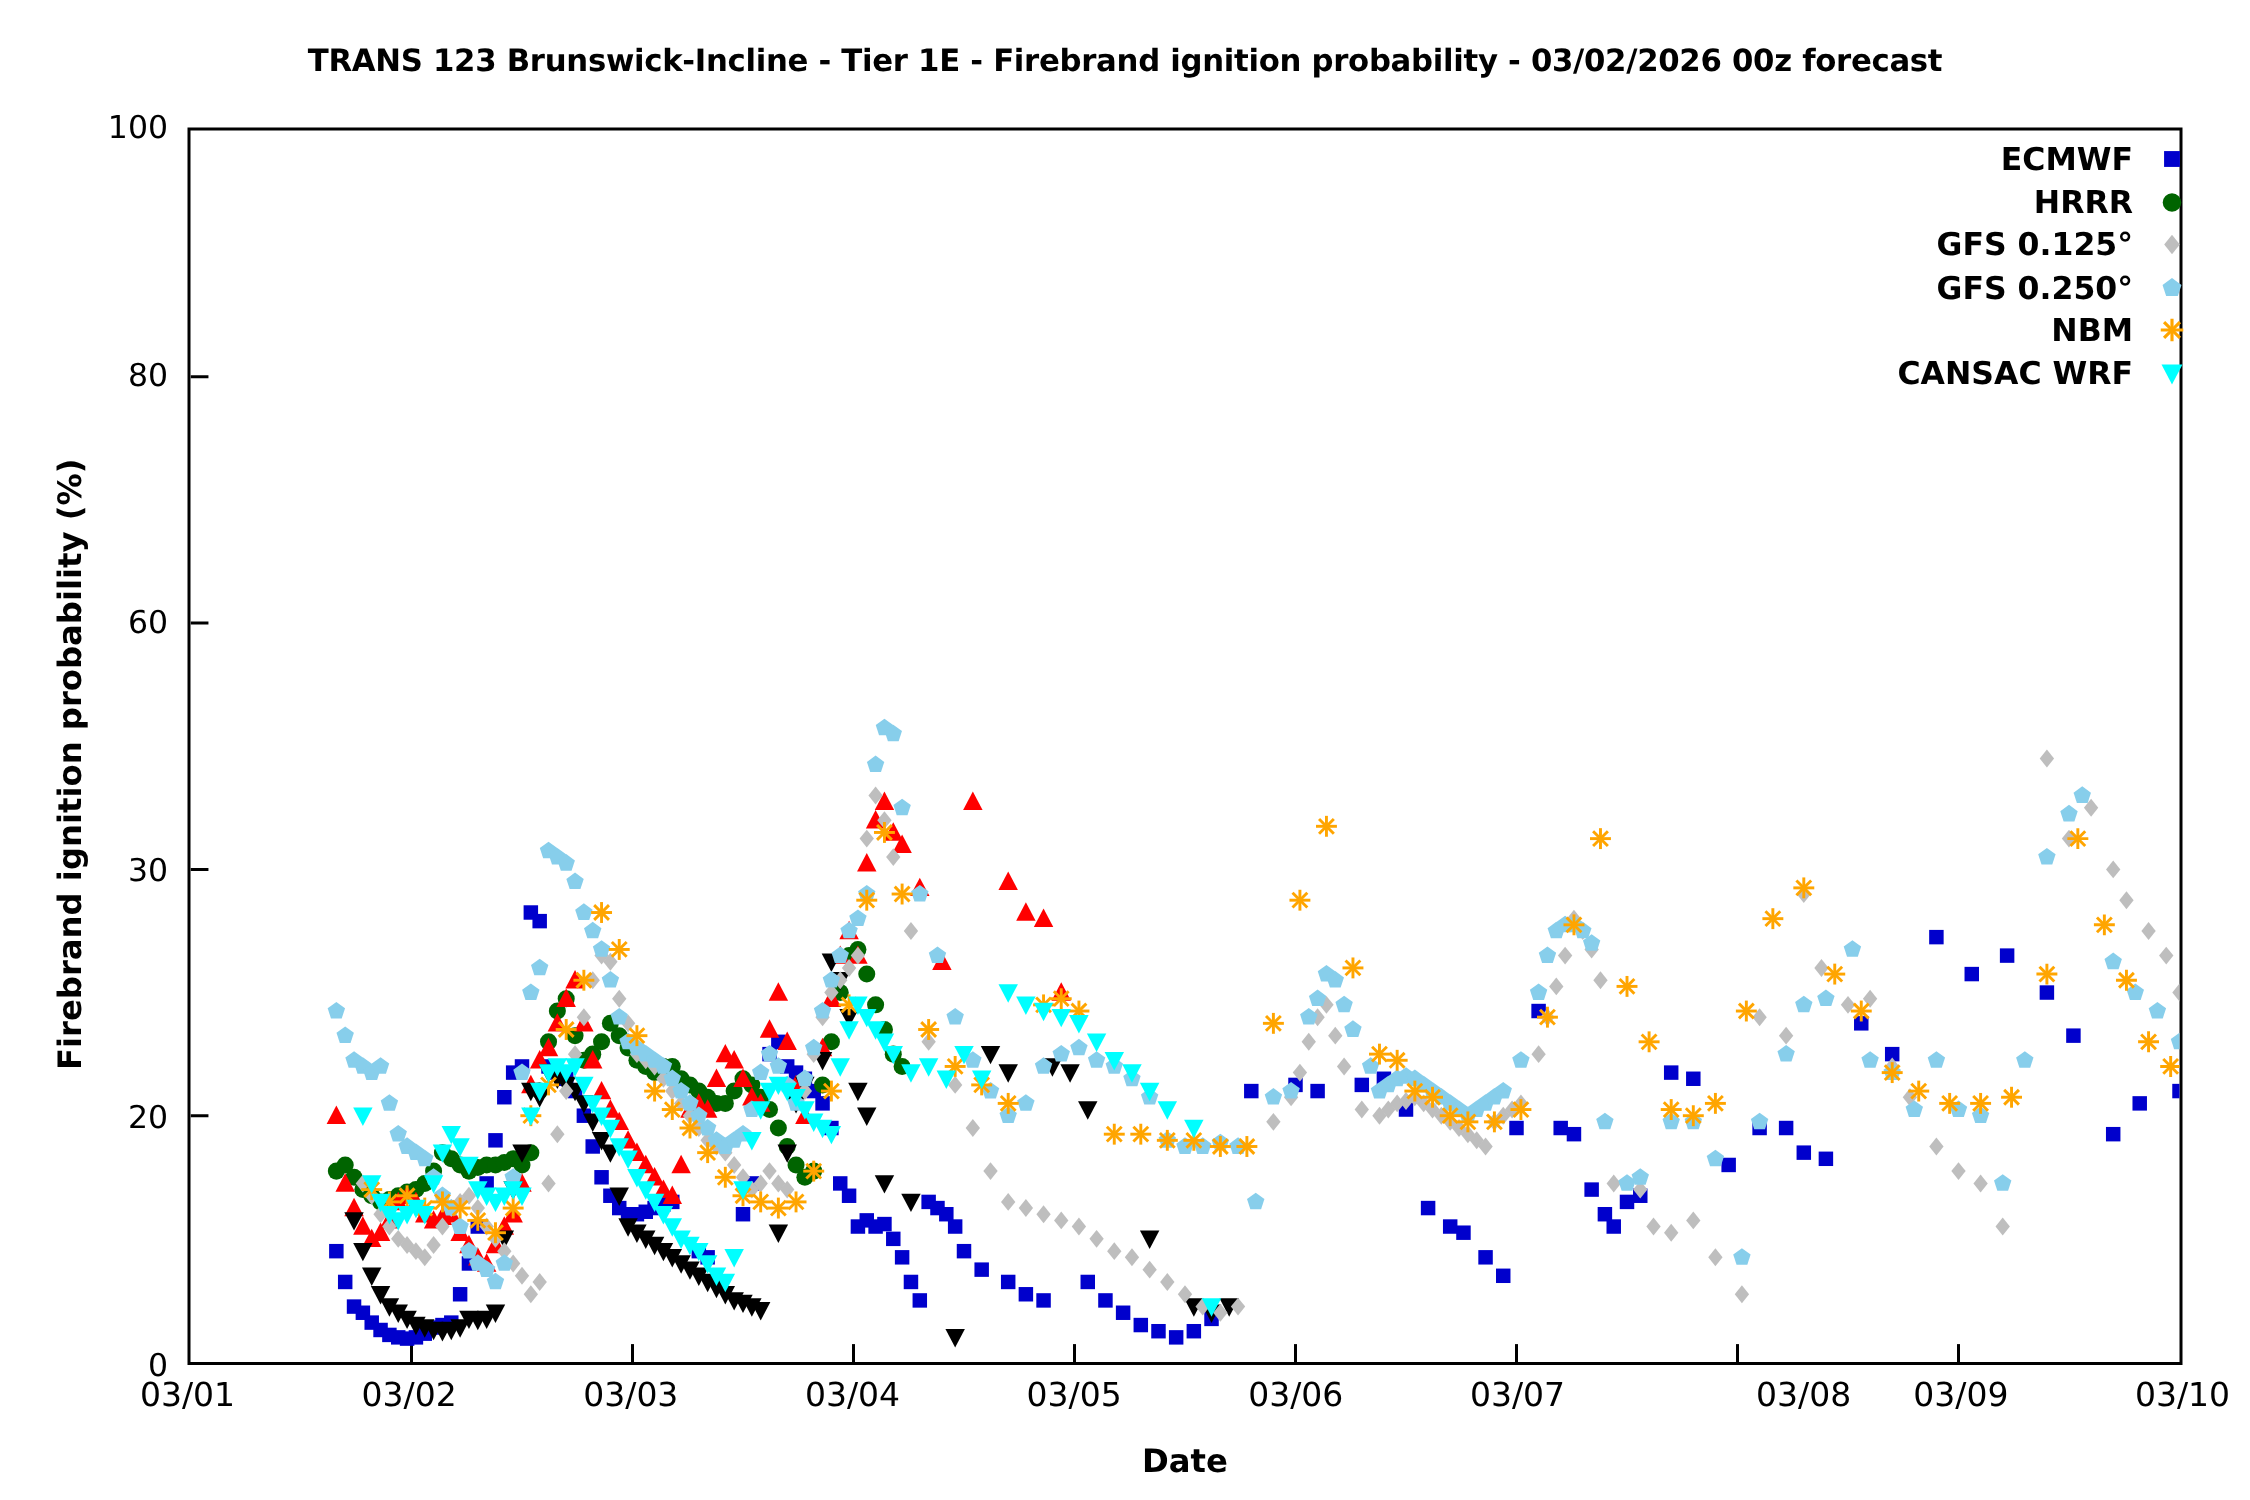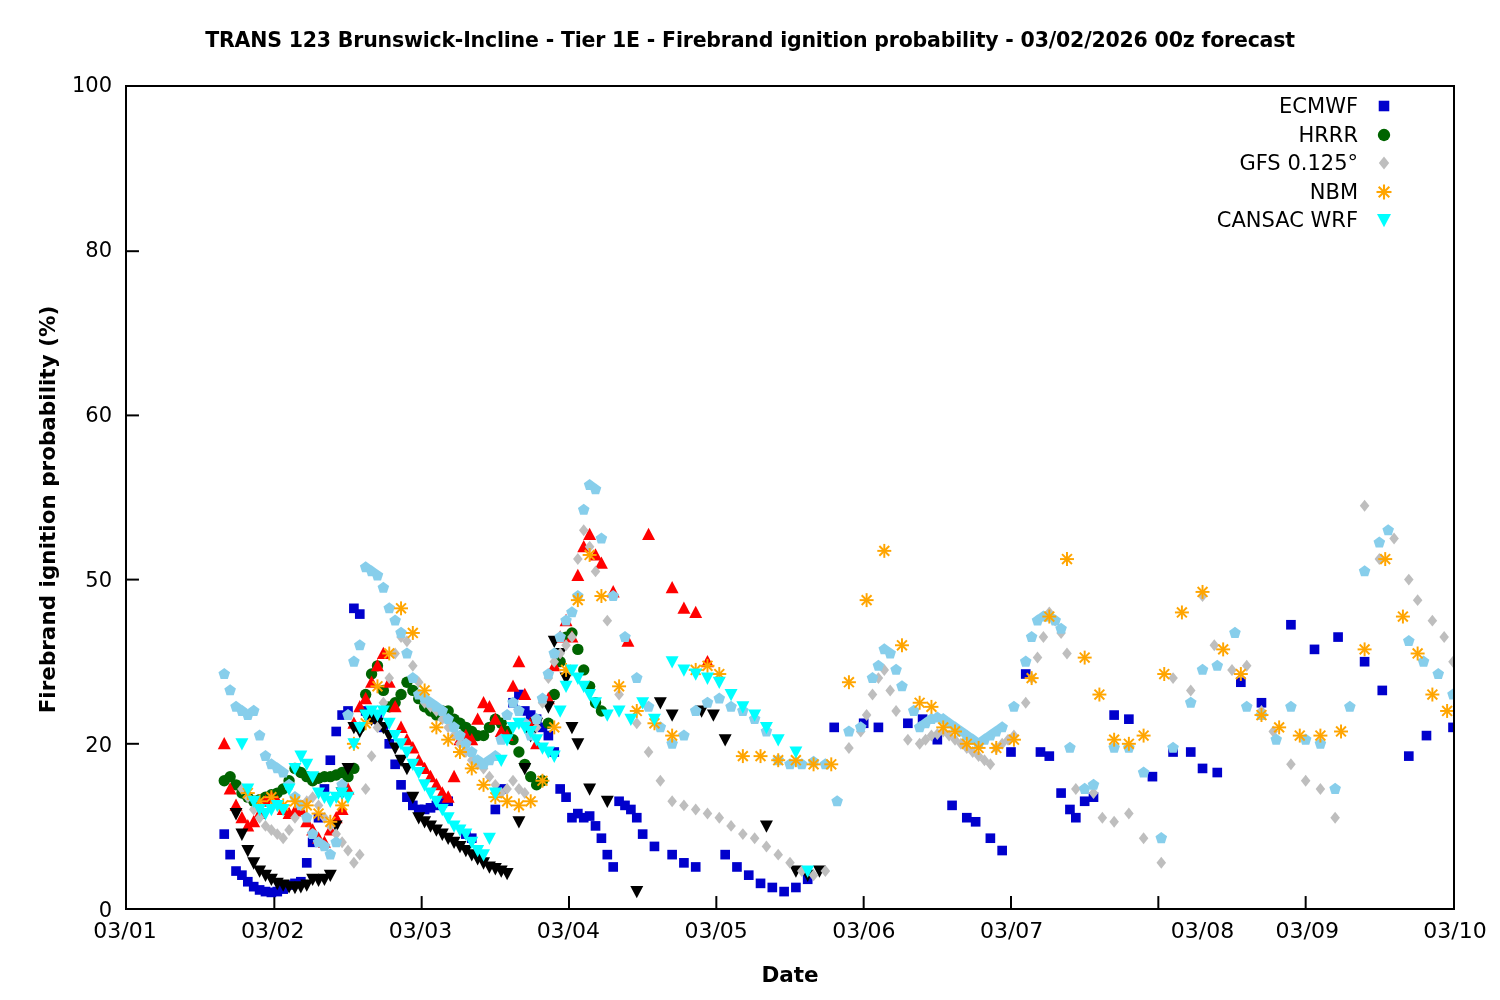--- a/index.html
+++ b/index.html
@@ -68,22 +68,23 @@
     position:absolute;
     left:125px;top:962px;width:1330px;
     text-align:center;
     font-family:"DejaVu Sans", sans-serif;
     font-weight:bold;
     font-size:21.5px;
     color:#000;
   }
   #legend{
     position:absolute;
-    left:1120px;top:92px;
+    left:1184px;top:92px;
     width:290px;
+    font-weight:bold;
   }
   .legend-row{
     display:flex;align-items:center;justify-content:flex-end;
     height:28.5px;
   }
   .legend-label{
     font-family:"DejaVu Sans", sans-serif;
     font-size:21px;
     color:#000;
     text-align:right;
@@ -1343,21 +1344,21 @@
           <polygon points="653.1777777777778,662.7 646.6777777777778,650.35 659.6777777777778,650.35" fill="#00ffff"></polygon>
           <polygon points="670.9111111111112,675.075 664.4111111111112,662.725 677.4111111111112,662.725" fill="#00ffff"></polygon>
           <polygon points="682.7333333333333,794.7 676.2333333333333,782.35 689.2333333333333,782.35" fill="#00ffff"></polygon>
         </g>
       </svg>
   </div>
 
   <div id="ytick-wrap">
       <div class="ytick-label" style="top: 910px;">0</div>
       <div class="ytick-label" style="top: 745px;">20</div>
-      <div class="ytick-label" style="top: 580px;">50</div>
+      <div class="ytick-label" style="top: 580px;">30</div>
       <div class="ytick-label" style="top: 415px;">60</div>
       <div class="ytick-label" style="top: 250px;">80</div>
       <div class="ytick-label" style="top: 85px;">100</div>
     </div>
   <div id="xtick-wrap">
       <div class="xtick-label" style="left: 125px;">03/01</div>
       <div class="xtick-label" style="left: 272.778px;">03/02</div>
       <div class="xtick-label" style="left: 420.556px;">03/03</div>
       <div class="xtick-label" style="left: 568.333px;">03/04</div>
       <div class="xtick-label" style="left: 716.111px;">03/05</div>
@@ -1387,20 +1388,28 @@
       </div>
       <div class="legend-row">
         <div class="legend-label">GFS 0.125°</div>
         <div class="legend-marker">
           <svg width="26" height="26" viewBox="0 0 26 26">
             <polygon points="13,6.5 18.2,13 13,19.5 7.8,13" fill="#bebebe"></polygon>
           </svg>
         </div>
       </div>
       <div class="legend-row">
+        <div class="legend-label">GFS 0.250°</div>
+        <div class="legend-marker">
+          <svg width="26" height="26" viewBox="0 0 26 26">
+            <polygon points="13.00,6.37 19.31,10.95 16.90,18.36 9.10,18.36 6.69,10.95" fill="#87ceeb"></polygon>
+          </svg>
+        </div>
+      </div>
+      <div class="legend-row">
         <div class="legend-label">NBM</div>
         <div class="legend-marker">
           <svg width="26" height="26" viewBox="0 0 26 26">
             <g>
               <line x1="5.50" y1="13.00" x2="20.50" y2="13.00" stroke="#ffa500" stroke-width="2.1"></line>
               <line x1="7.70" y1="7.70" x2="18.30" y2="18.30" stroke="#ffa500" stroke-width="2.1"></line>
               <line x1="13.00" y1="5.50" x2="13.00" y2="20.50" stroke="#ffa500" stroke-width="2.1"></line>
               <line x1="18.30" y1="7.70" x2="7.70" y2="18.30" stroke="#ffa500" stroke-width="2.1"></line>
             </g>
           </svg>

